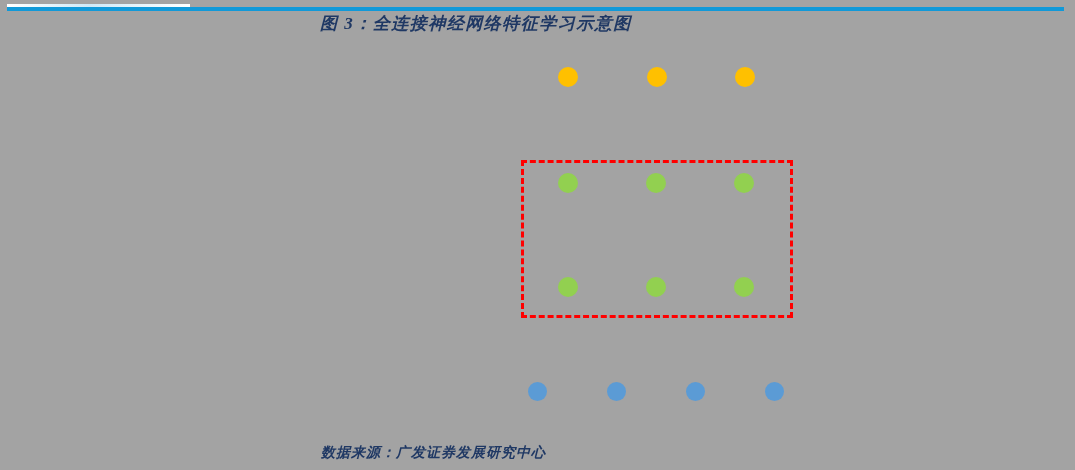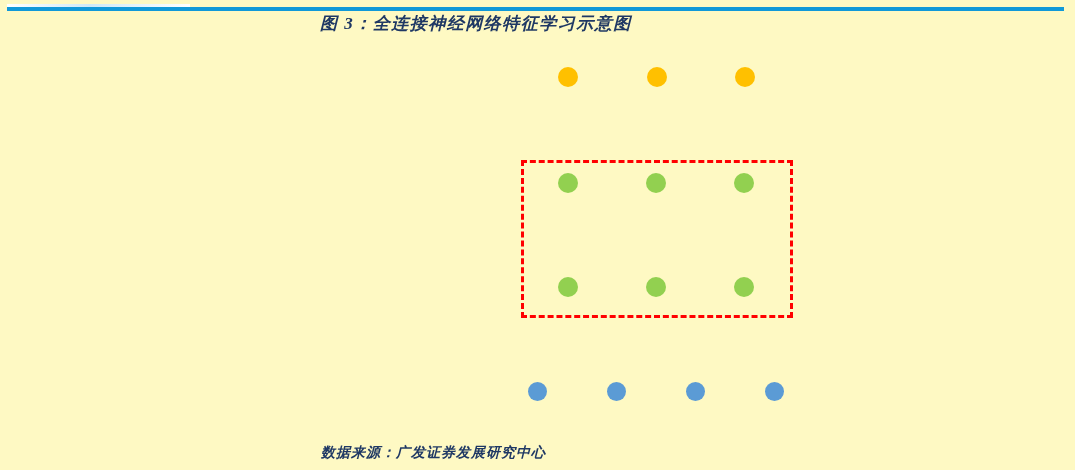--- a/index.html
+++ b/index.html
@@ -52,21 +52,21 @@
     border-width: 3px;
   }
   .node {
     position: absolute;
     border-radius: 50%;
   }
 </style>
 </head>
 <body>
 
-<div class="page" style="background: #fef9c3; font-family: Liberation Serif, serif;">
+<div class="page" style="background: #a3a3a3; font-family: Liberation Serif, serif;">
 
   <div class="rule-highlight"></div>
   <div class="rule-main" style="background: rgb(17, 153, 216);"></div>
 
   <div class="figure-title" style="color: rgb(31, 56, 100);">图 3：全连接神经网络特征学习示意图</div>
 
   <div class="diagram">
     <div class="highlight-box" style="left: 521px; top: 160px; width: 272px; height: 158px; border-color: rgb(255, 0, 0);"></div>
     <div id="nodes-root">
         <span class="node" style="width: 20px; height: 20px; left: 558px; top: 67px; background: rgb(255, 192, 0);"></span>

